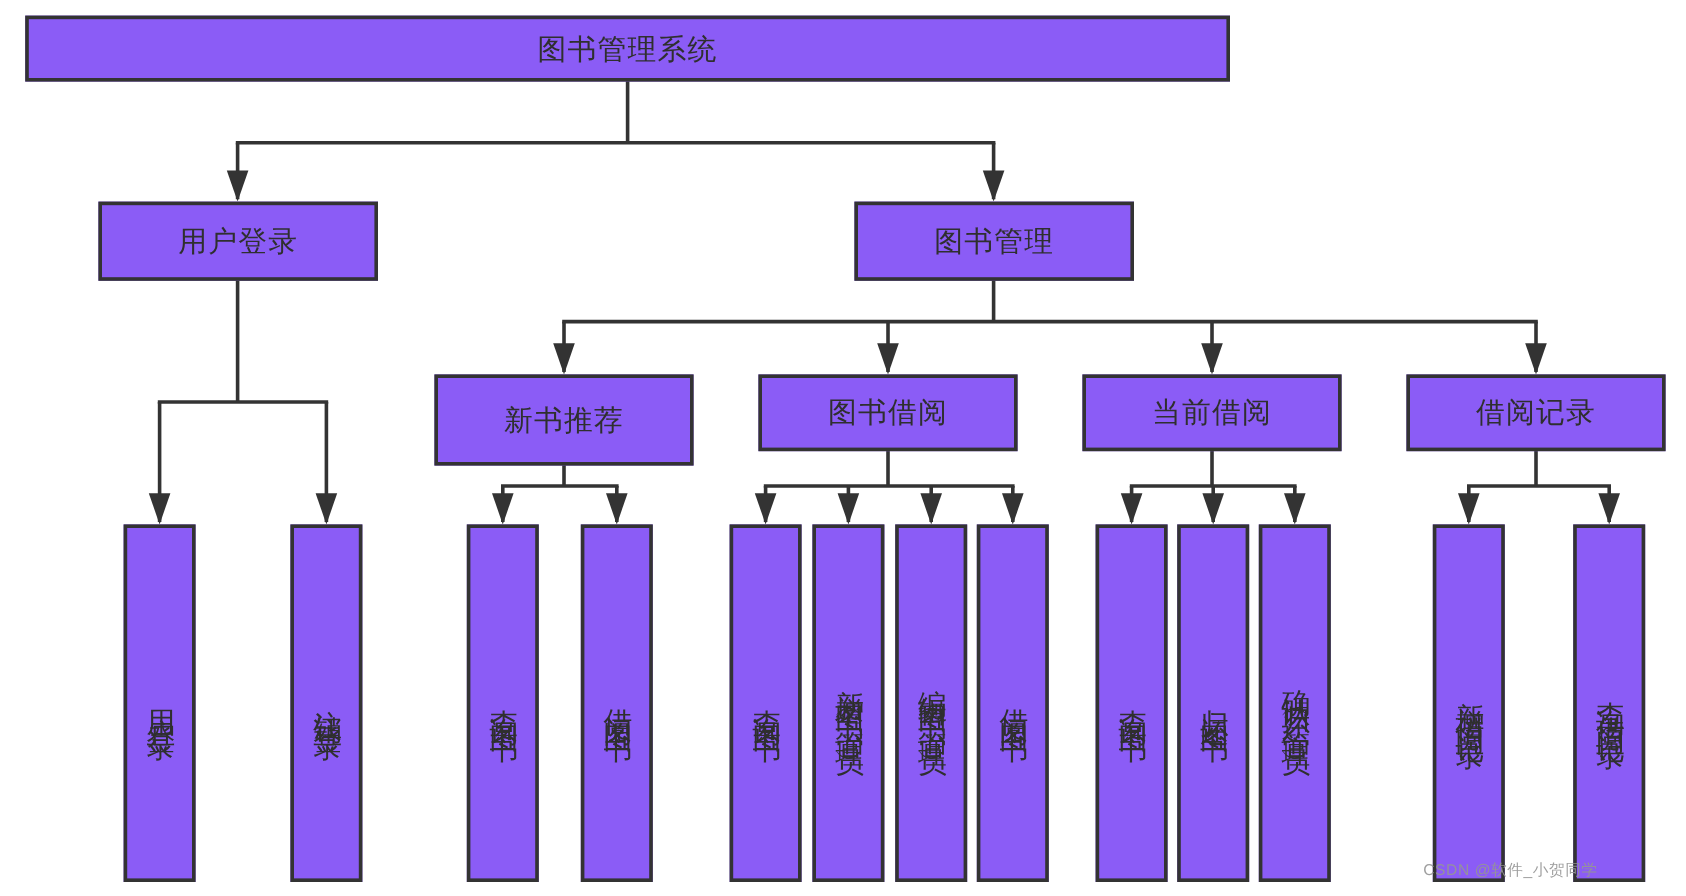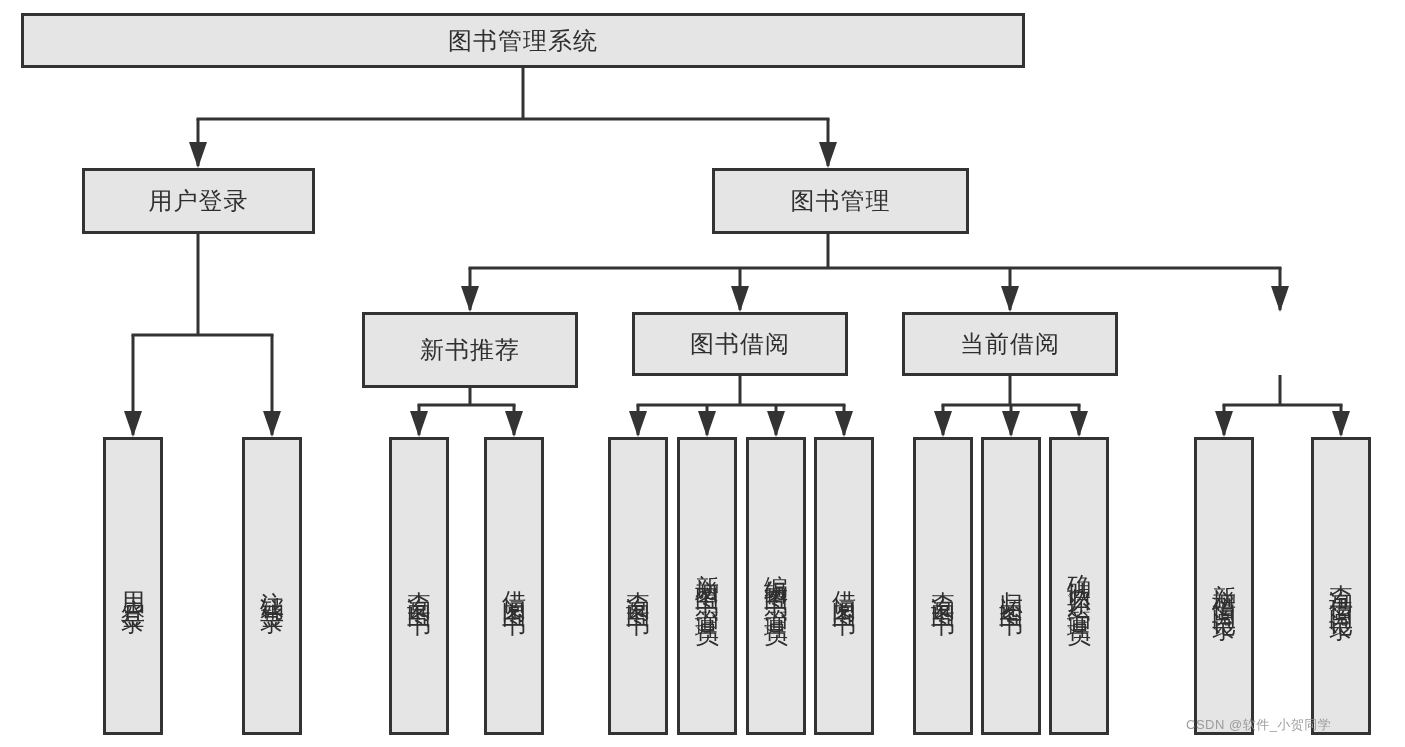--- a/index.html
+++ b/index.html
@@ -7,21 +7,21 @@
     position:relative;
     width:1405px;height:747px;
     background:#ffffff;
     font-family:"Liberation Sans","DejaVu Sans",sans-serif;
     overflow:hidden;
   }
   .connectors{position:absolute;left:0;top:0;width:1405px;height:747px;z-index:0;}
   .node{
     position:absolute;
     box-sizing:border-box;
-    background:#e5e5e5;
+    background:#8b5cf6;
     border:3px solid #333333;
     display:flex;align-items:center;justify-content:center;
     color:#2f2f2f;
     z-index:1;
   }
   .hlabel{font-size:24px;letter-spacing:1px;white-space:nowrap;}
   .leaf{left:0;top:437px;width:60px;height:298px;}
   .vlabel{
     writing-mode:vertical-rl;
     text-orientation:mixed;
@@ -109,32 +109,35 @@
     </g>
   </svg>
 
   <div class="node" style="left:21px;top:13px;width:1004px;height:55px;">
     <span class="hlabel">图书管理系统</span>
   </div>
 
   <div class="node" style="left:82px;top:168px;width:233px;height:66px;">
     <span class="hlabel">用户登录</span>
   </div>
-  <div class="node" style="left:712px;top:168px;width:257px;height:66px;">
+  <div class="node" style="left:712px;top:168px;width:233px;height:66px;">
     <span class="hlabel">图书管理</span>
   </div>
 
   <div class="node" style="left:362px;top:312px;width:216px;height:76px;">
     <span class="hlabel">新书推荐</span>
   </div>
   <div class="node" style="left:902px;top:312px;width:216px;height:64px;">
     <span class="hlabel">当前借阅</span>
   </div>
   <div class="node" style="left:632px;top:312px;width:216px;height:64px;">
     <span class="hlabel">图书借阅</span>
+  </div>
+  <div class="node" style="left:1172px;top:312px;width:216px;height:64px;">
+    <span class="hlabel">借阅记录</span>
   </div>
 
   <div class="node leaf" style="left:103px;">
     <span class="vlabel">用户登录</span>
   </div>
   <div class="node leaf" style="left:242px;">
     <span class="vlabel">注销登录</span>
   </div>
   <div class="node leaf" style="left:389px;">
     <span class="vlabel">查询图书</span>

